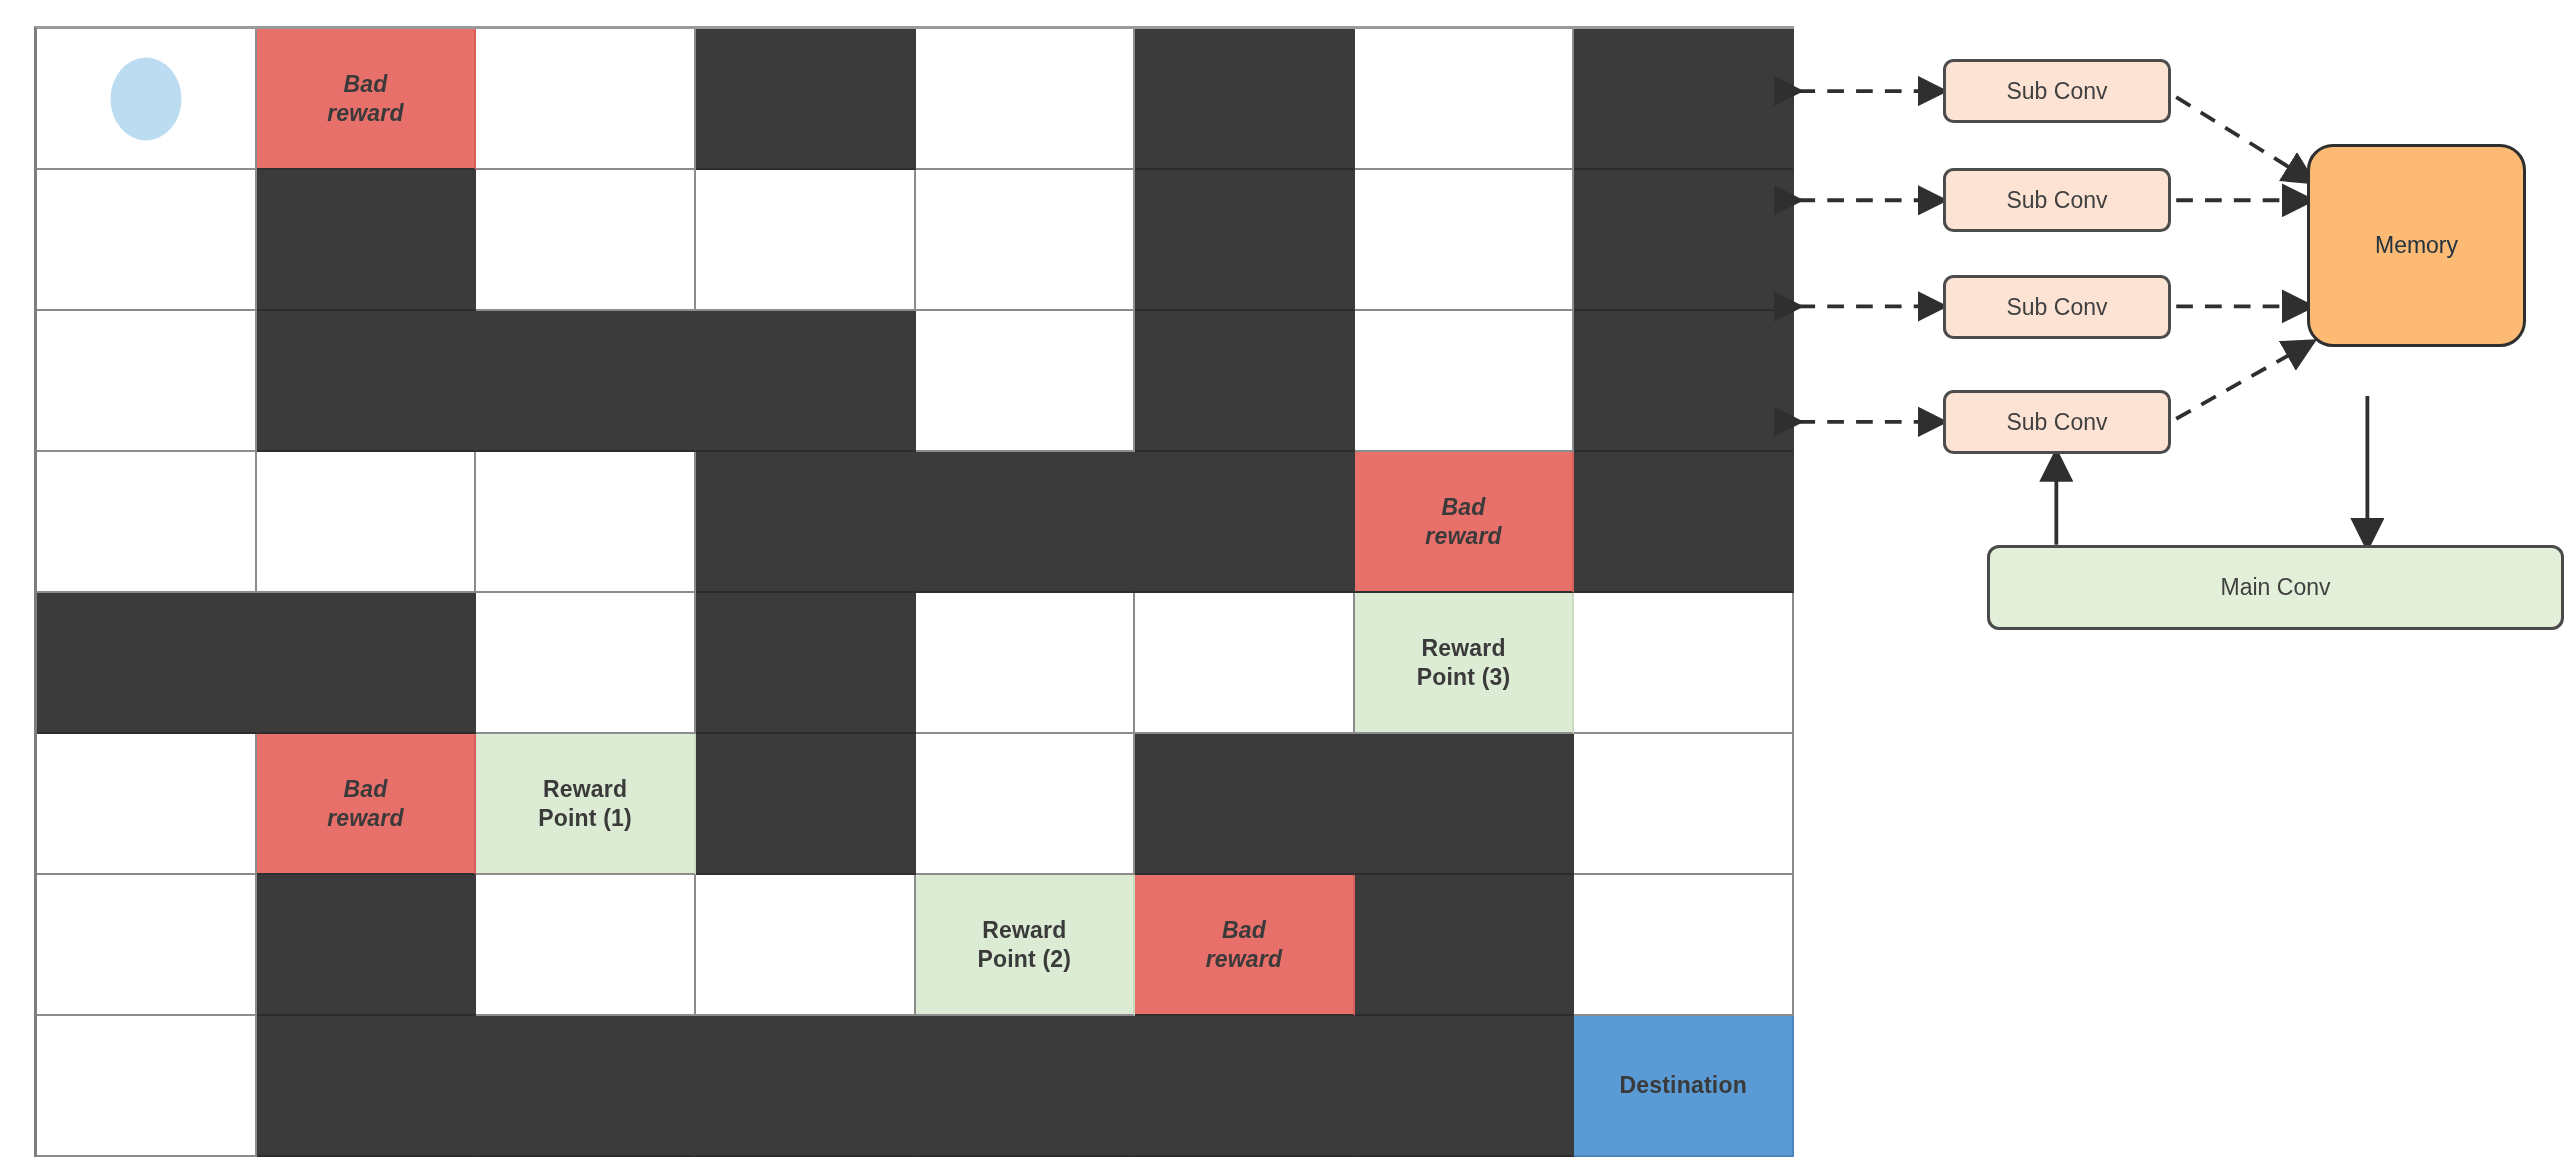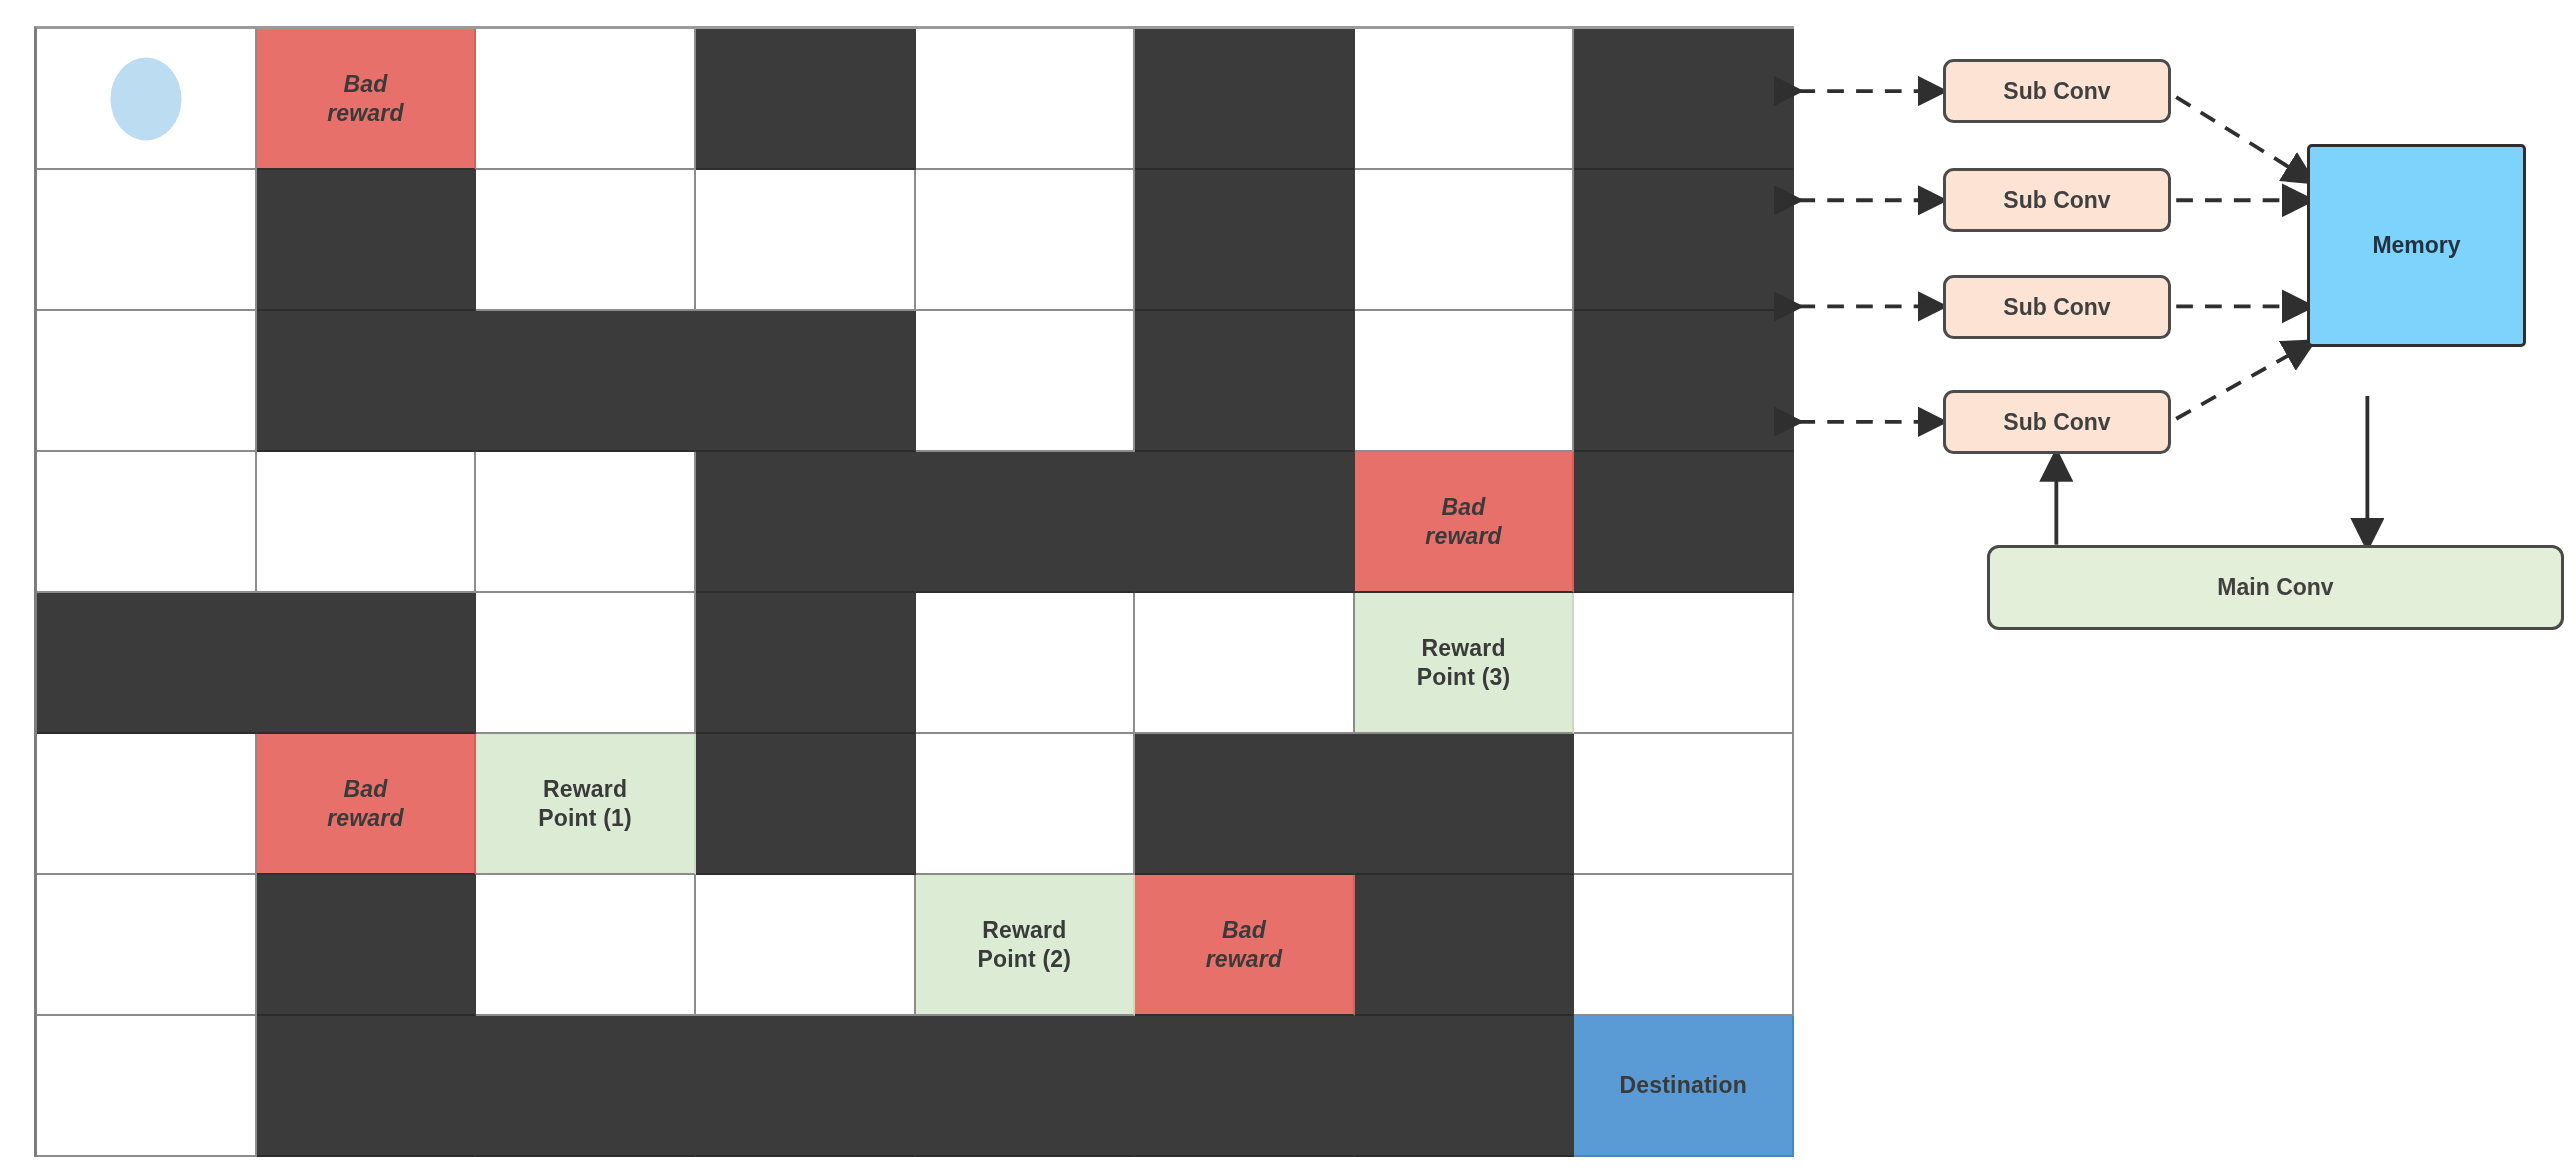--- a/index.html
+++ b/index.html
@@ -18,23 +18,23 @@
   .cell.bad{background:#e8706b;border-right-color:#d65f5c;border-bottom-color:#2f2f2f;font-style:italic;}
   .cell.good{background:#dcecd4;border-right-color:#c9dcc0;border-bottom-color:#8c8c8c;}
   .cell.dest{background:#5b9bd5;border-right-color:#4a86bd;border-bottom-color:#4a86bd;}
   .agent-dot{position:absolute;left:50%;top:50%;transform:translate(-50%,-50%);
              width:71px;height:83px;border-radius:50%;background:#bcdcf2;}
   .cell .lbl{white-space:pre-line;}
 
   
   #panel{position:absolute;left:1806px;top:0;width:770px;height:1169px;}
   .node{position:absolute;box-sizing:border-box;display:flex;align-items:center;justify-content:center;
-        font-size:23px;font-weight:700;color:#404040;text-align:center;}
+        font-size:23px;font-weight:400;color:#404040;text-align:center;}
   .sub{width:228px;height:64px;background:#fce3d4;border:3px solid #4c4c4c;border-radius:10.6px;}
-  .memory{width:219px;height:203px;background:#7dd3fc;border:3.8px solid #2f2f2f;border-radius:5px;color:#23323f;}
+  .memory{width:219px;height:203px;background:#fdba74;border:3.8px solid #2f2f2f;border-radius:26px;color:#23323f;}
   .mainconv{width:577px;height:85px;background:#e3efd9;border:3px solid #4a4a4a;border-radius:12px;margin-left:44px;}
   svg.wires{position:absolute;left:0;top:0;width:770px;height:1169px;overflow:visible;}
 </style>
 </head>
 <body>
 
 <div id="page">
 
   <div id="grid">
       <div class="cell empty">

